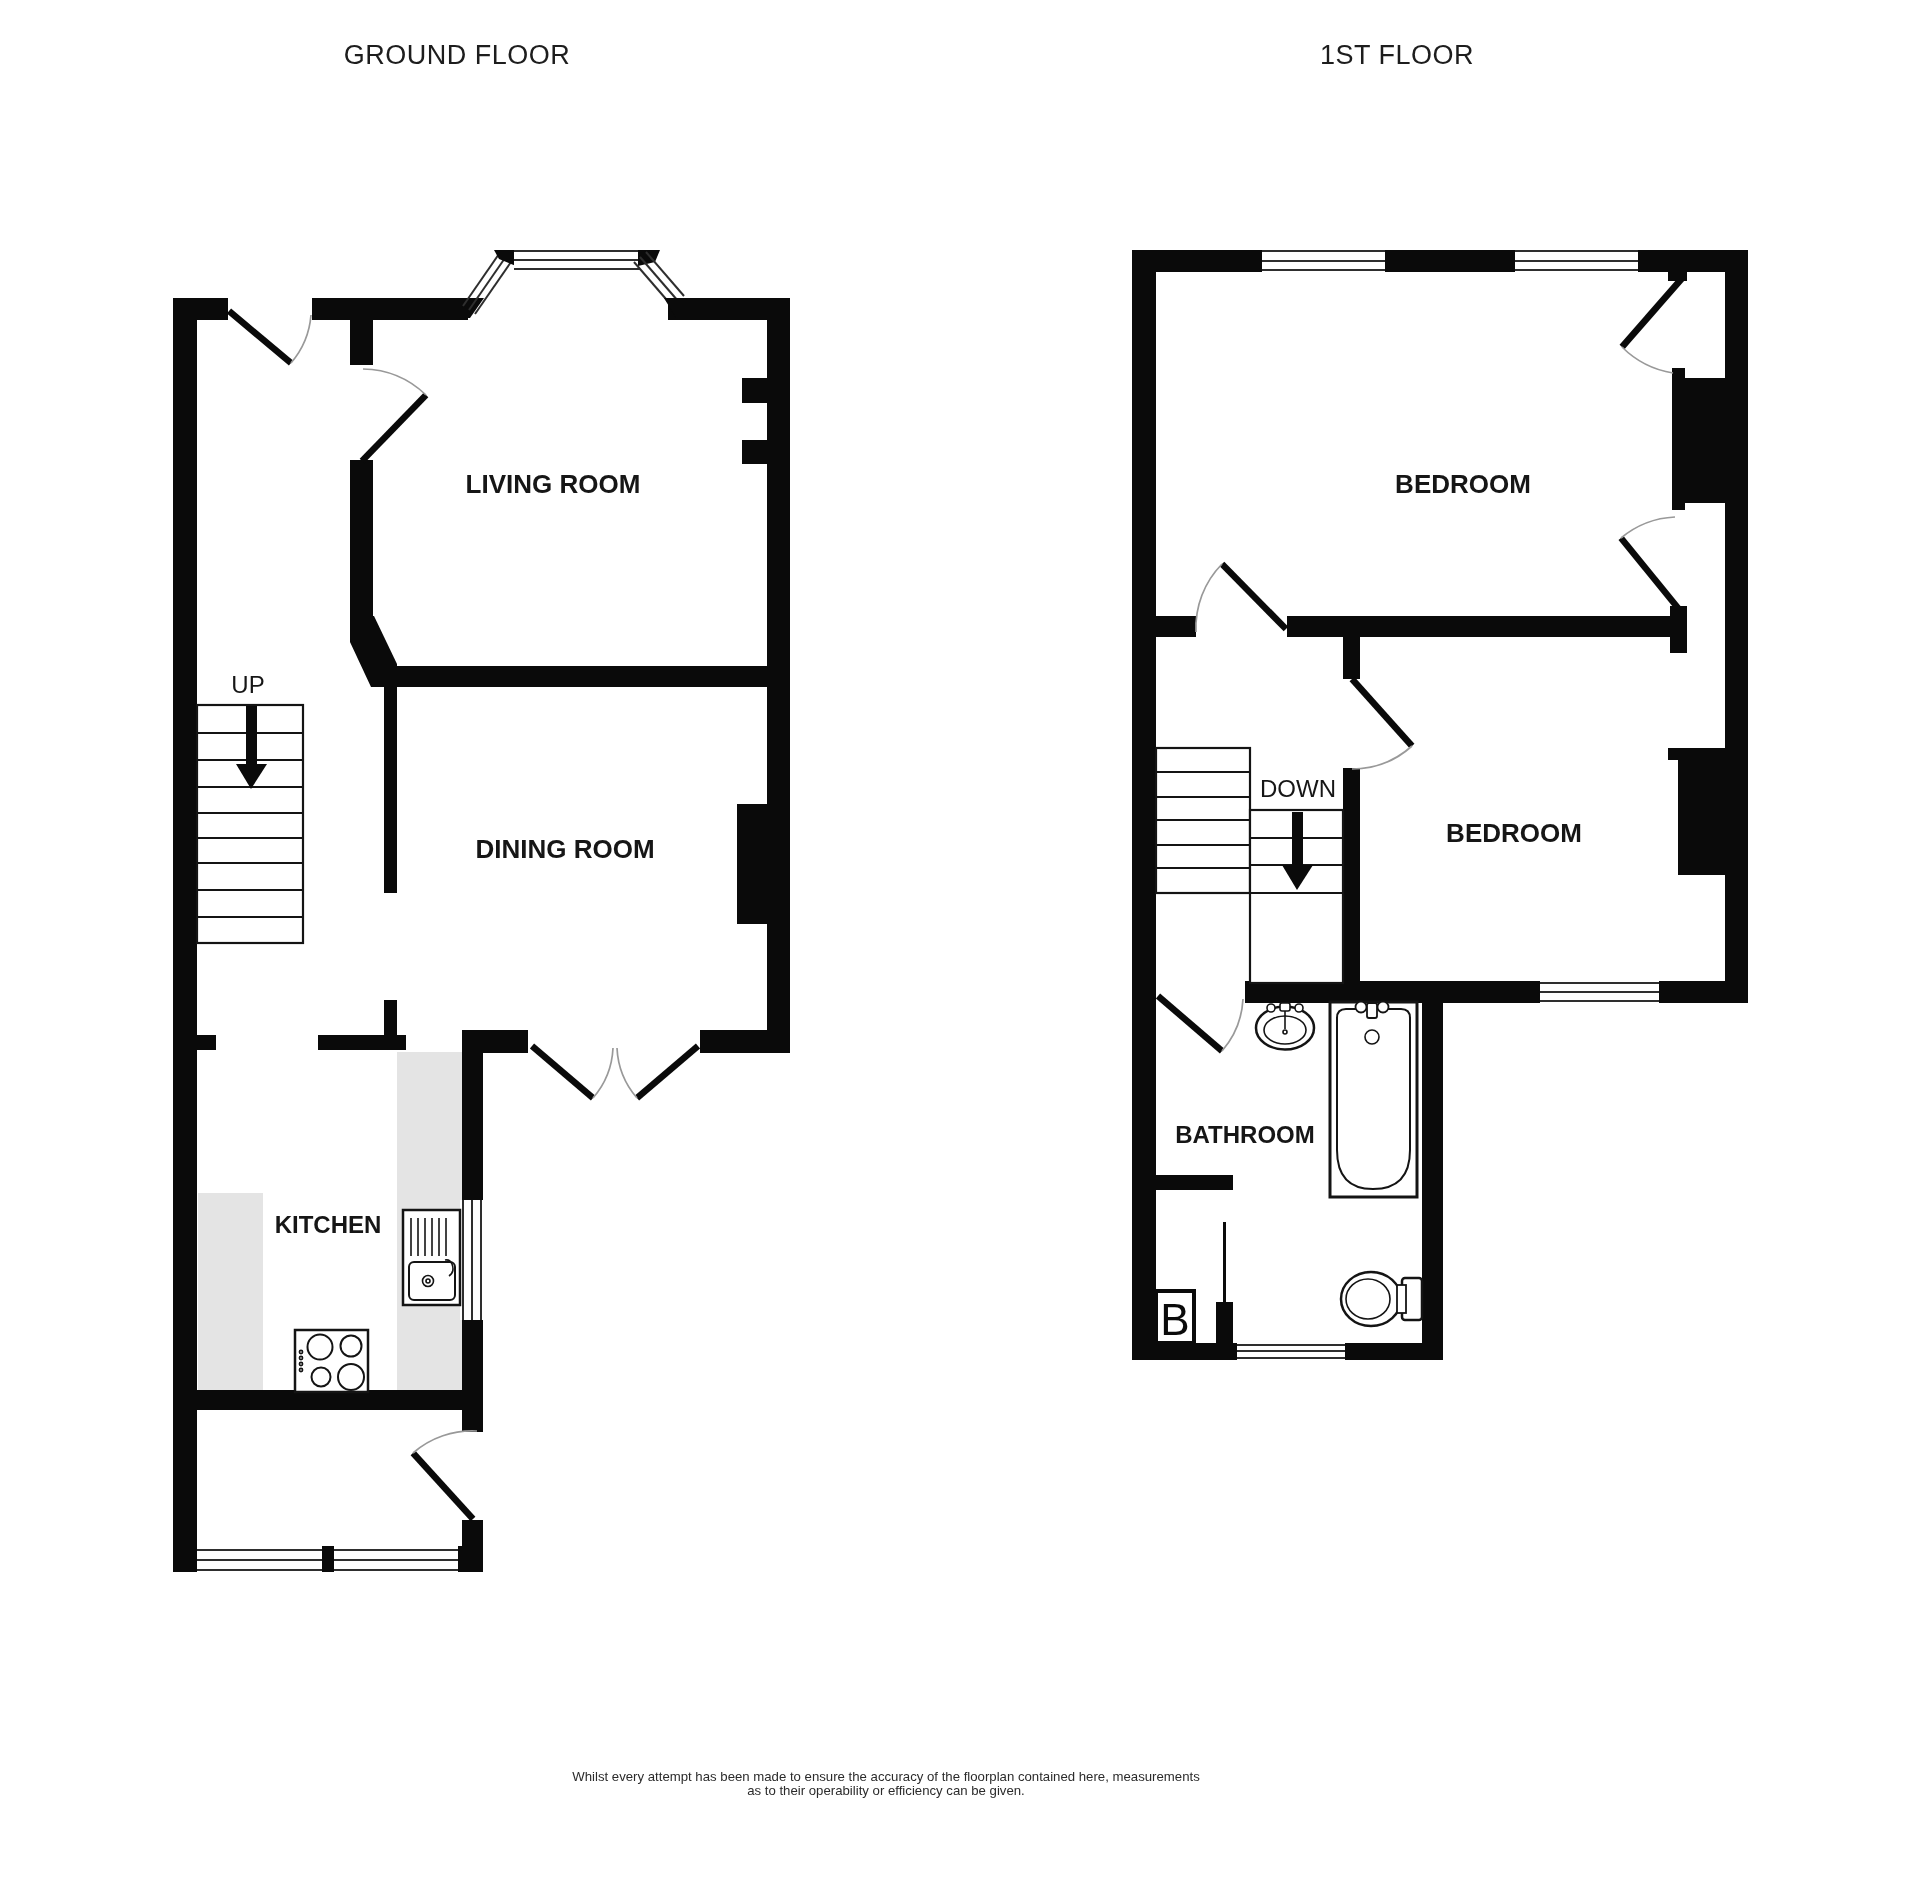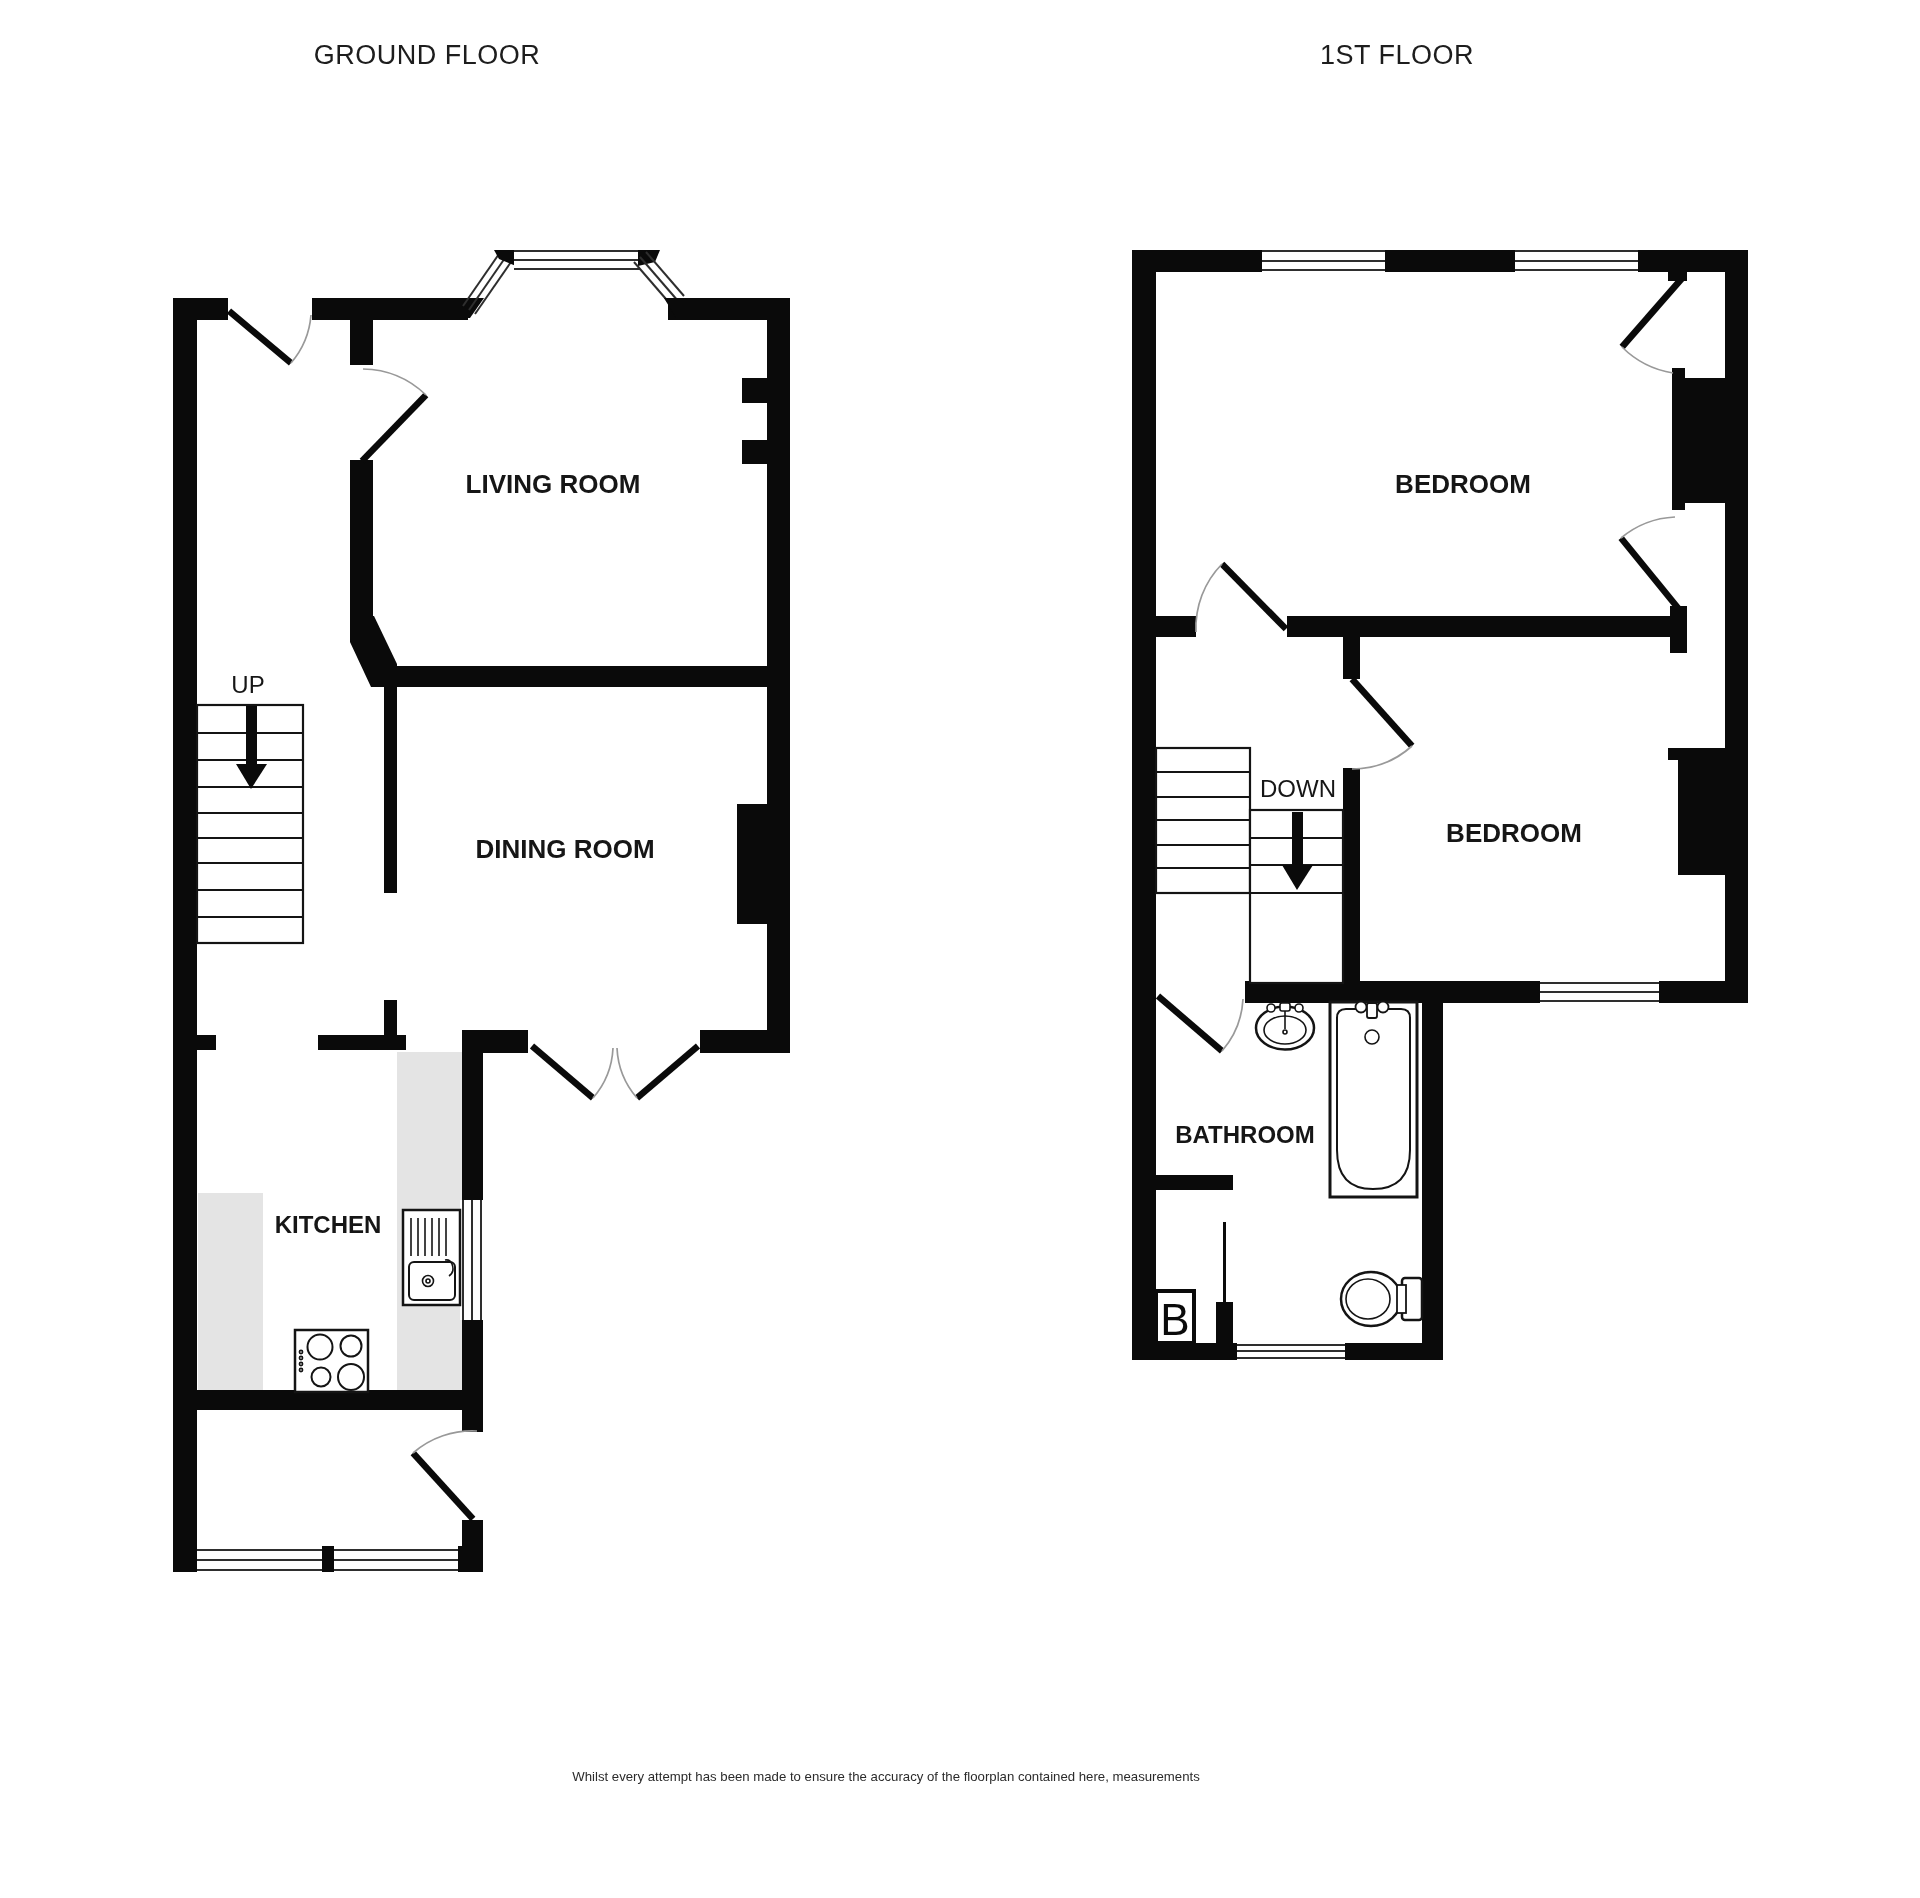--- a/index.html
+++ b/index.html
@@ -19,21 +19,21 @@
   .fixture-thin{fill:none;stroke:#141414;stroke-width:1.6;}
   .room-label{font:700 26px "Liberation Sans","DejaVu Sans",sans-serif;fill:#161616;text-anchor:middle;}
   .room-label-sm{font:700 24px "Liberation Sans","DejaVu Sans",sans-serif;fill:#161616;text-anchor:middle;}
   .dir-label{font:400 24px "Liberation Sans","DejaVu Sans",sans-serif;fill:#161616;text-anchor:middle;}
   .boiler-label{font:400 44px "Liberation Sans","DejaVu Sans",sans-serif;fill:#0a0a0a;text-anchor:middle;}
   #footer{position:absolute;left:0;top:1770px;width:1772px;text-align:center;color:#2b2b2b;font-size:13.2px;line-height:14.3px;}
 </style>
 </head>
 <body>
 
-<div class="floor-title" style="left:427px;">GROUND FLOOR</div>
+<div class="floor-title" style="left:457px;">GROUND FLOOR</div>
 <div class="floor-title" style="left:1397px;">1ST FLOOR</div>
 
 <svg id="plan-svg" width="1920" height="1898" viewBox="0 0 1920 1898">
 
   <g>
 
     <g>
       <rect class="counter" x="198" y="1193" width="65" height="197"></rect>
       <rect class="counter" x="397" y="1052" width="65" height="338"></rect>
     </g>
@@ -282,13 +282,14 @@
 
     <text class="dir-label" x="1298" y="788" dominant-baseline="central">DOWN</text>
     <text class="room-label" x="1463" y="484" dominant-baseline="central">BEDROOM</text>
     <text class="room-label" x="1514" y="833" dominant-baseline="central">BEDROOM</text>
     <text class="room-label-sm" x="1245" y="1134" dominant-baseline="central">BATHROOM</text>
   </g>
 </svg>
 
 <div id="footer">
   <div>Whilst every attempt has been made to ensure the accuracy of the floorplan contained here, measurements</div>
+  <div>as to their operability or efficiency can be given.</div>
 </div>
 
 </body></html>

